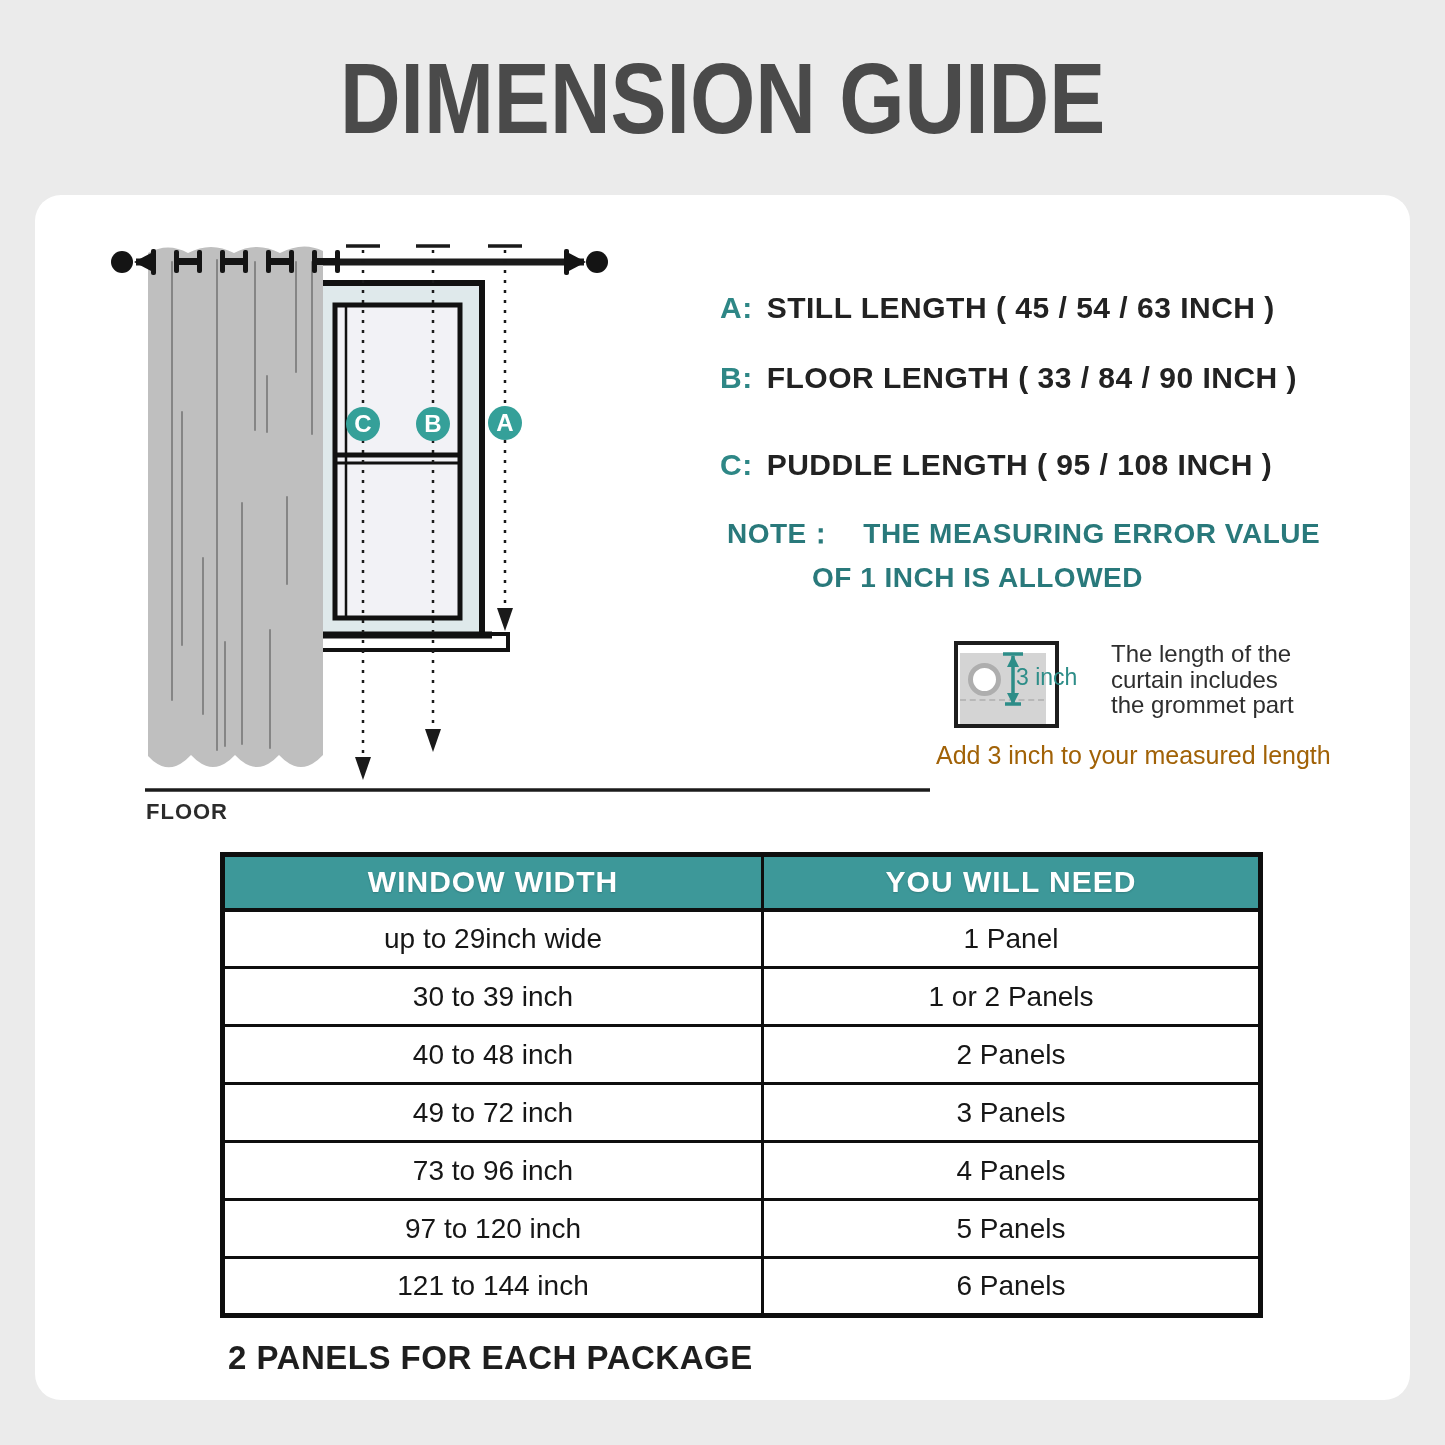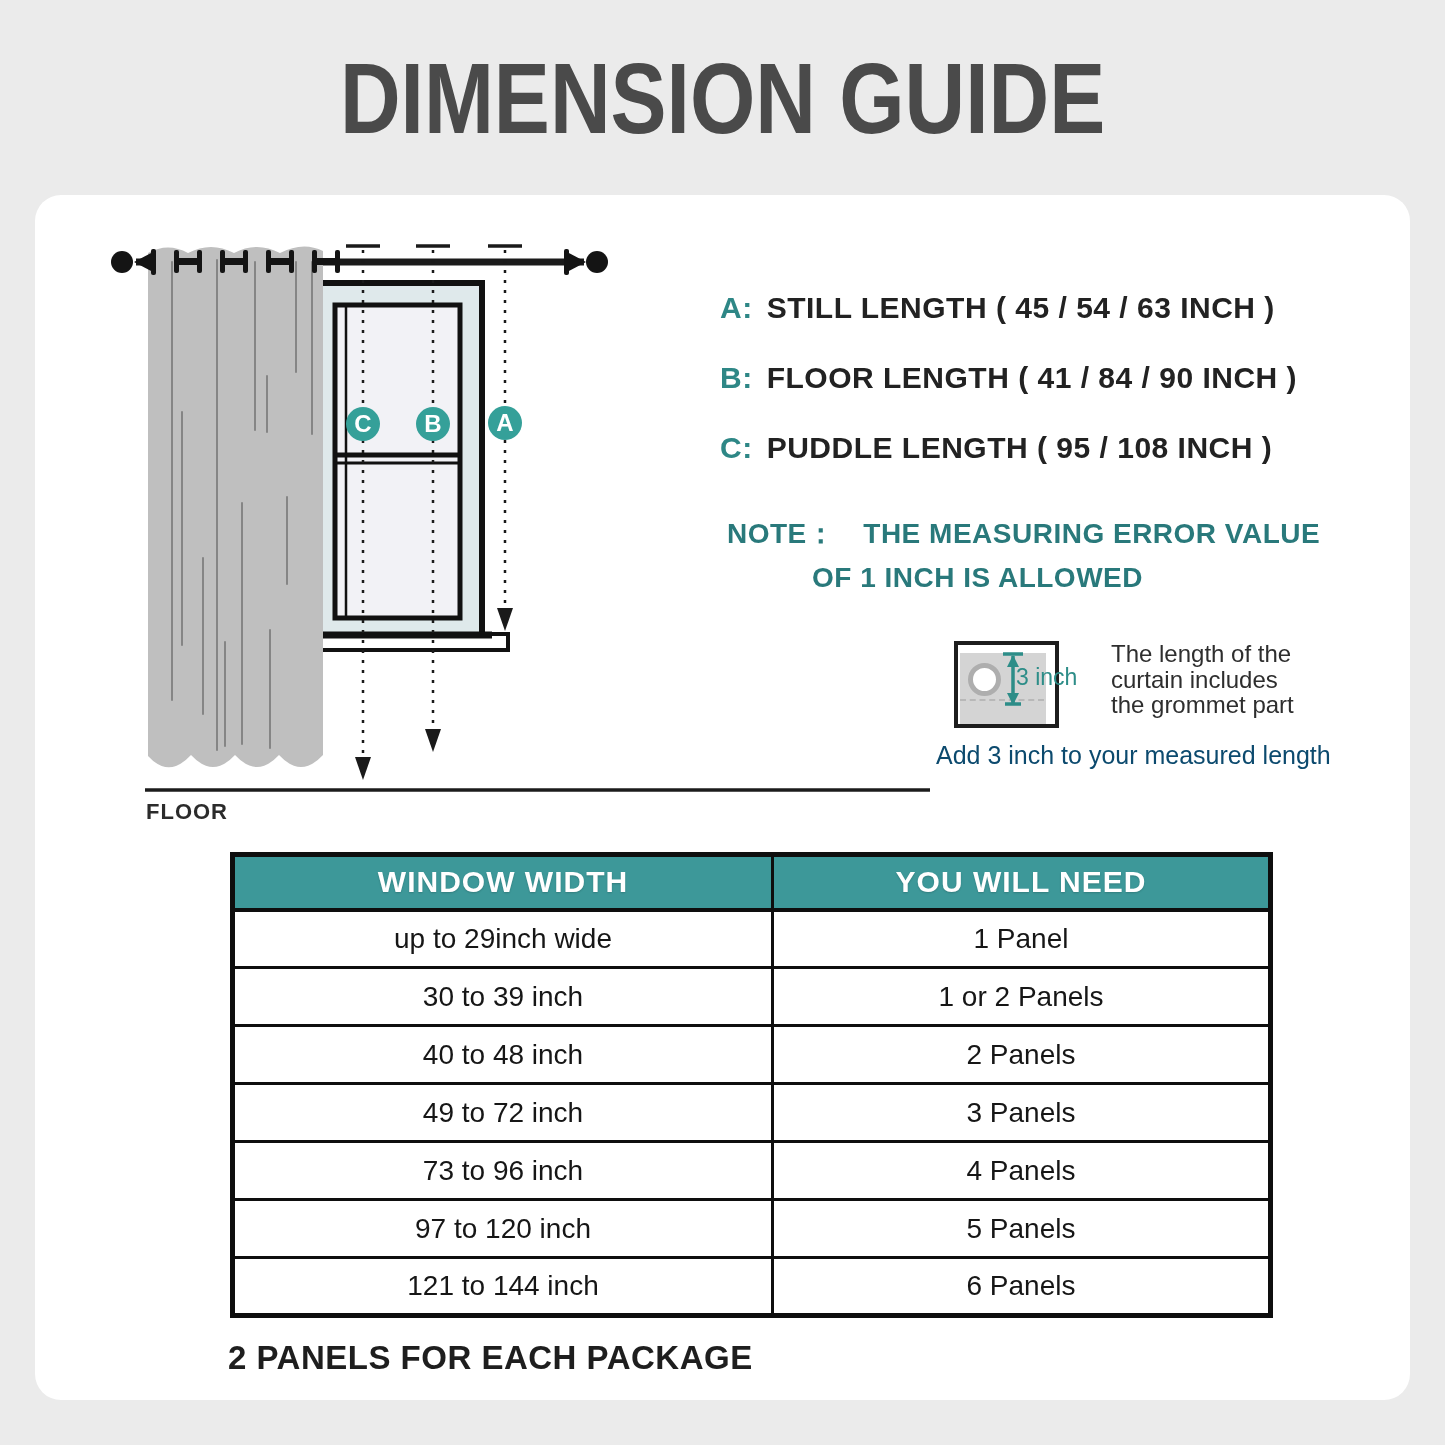--- a/index.html
+++ b/index.html
@@ -20,21 +20,21 @@
   .card {
     position:absolute; left:35px; top:195px; width:1375px; height:1205px;
     background:#ffffff; border-radius:26px;
   }
   .diagram-svg { position:absolute; left:100px; top:235px; }
 
   
   .len-row { position:absolute; left:720px; white-space:nowrap;
     font-size:30px; font-weight:700; letter-spacing:0.5px; color:#222; }
   .len-key { color:#2e8786; margin-right:14px; }
-  .len-a { top:291px;text-align:center; } .len-b { top:361px; } .len-c { top:431px; }
+  .len-a { top:291px;text-align:center; } .len-b { top:361px; } .len-c { top:448px; }
 
   .note-line1 { position:absolute; left:727px; top:515px; white-space:nowrap;
     font-size:28px; font-weight:700; color:#29797b; letter-spacing:0.5px; }
   .note-prefix { margin-right:28px; }
   .note-line2 { position:absolute; left:812px; top:562px; white-space:nowrap;
     font-size:28px; font-weight:700; color:#29797b; letter-spacing:0.5px; }
 
   
   .grommet-box { position:absolute; left:954px; top:641px; width:105px; height:87px;
     border:4px solid #1d1d1d; background:#ffffff; }
@@ -43,24 +43,24 @@
   .grommet-ring { position:absolute; left:10px; top:18px; width:33px; height:33px;
     border-radius:50%; background:#ffffff; border:5px solid #aeaeae; }
   .grommet-dash { position:absolute; left:2px; top:54px; width:84px;
     border-top:2px dashed #b8b8b8; }
   .grommet-arrow-svg { position:absolute; left:41px; top:6px; }
   .grommet-measure { position:absolute; left:1016px; top:664px; white-space:nowrap;
     font-size:23px; color:#2d8d88; z-index:3; }
   .grommet-desc { position:absolute; left:1111px; top:641px; width:230px;
     font-size:24px; line-height:25.5px; color:#2e2e2e; }
   .grommet-tip { position:absolute; left:936px; top:741px; white-space:nowrap;
-    font-size:25px; color:#0c4a6e; }
+    font-size:25px; color:#a16207; }
 
   
-  table.panels { position:absolute; left:230px; top:852px; width:1038px;
+  table.panels { position:absolute; left:220px; top:852px; width:1038px;
     border-collapse:collapse; table-layout:fixed; }
   table.panels th, table.panels td {
     border:3px solid #0e0e0e; text-align:center; vertical-align:middle; }
   table.panels { border:5px solid #0e0e0e; }
   table.panels th { height:55px; background:#3d9899; color:#ffffff;
     font-size:30px; font-weight:700; letter-spacing:1px;
     text-shadow:0 1px 2px rgba(0,0,0,0.18); border-bottom:4px solid #0e0e0e; }
   table.panels td { height:58px; background:#ffffff; font-size:28px;
     font-weight:400; color:#161616; }
   .col-w { width:540px; } .col-n { width:498px; }
@@ -171,21 +171,21 @@
     </g>
 
     <line x1="145" y1="790" x2="930" y2="790" stroke="#1c1c1c" stroke-width="3.5"></line>
     <text x="146" y="819" font-size="22" font-weight="700" letter-spacing="1" fill="#2b2b2b">FLOOR</text>
   </svg>
 
   <div class="len-row len-a">
     <span class="len-key">A:</span><span>STILL LENGTH ( 45 / 54 / 63 INCH )</span>
   </div>
   <div class="len-row len-b">
-    <span class="len-key">B:</span><span>FLOOR LENGTH ( 41 / 84 / 90 INCH )</span>
+    <span class="len-key">B:</span><span>FLOOR LENGTH ( 33 / 84 / 90 INCH )</span>
   </div>
   <div class="len-row len-c">
     <span class="len-key">C:</span><span>PUDDLE LENGTH ( 95 / 108 INCH )</span>
   </div>
 
   <div class="note-line1">
     <span class="note-prefix">NOTE：</span><span>THE MEASURING ERROR VALUE</span>
   </div>
   <div class="note-line2">OF 1 INCH IS ALLOWED</div>
 

